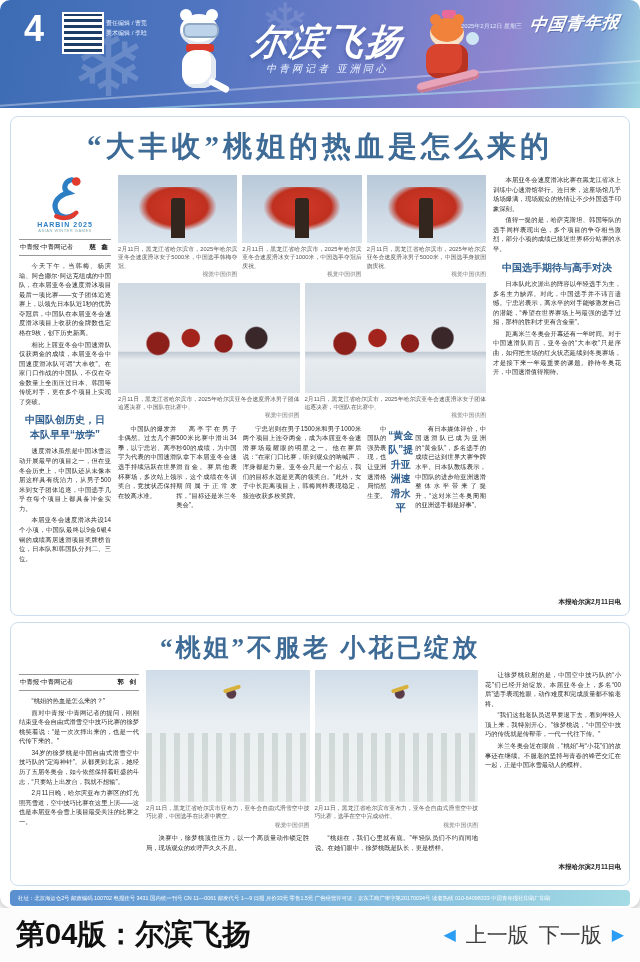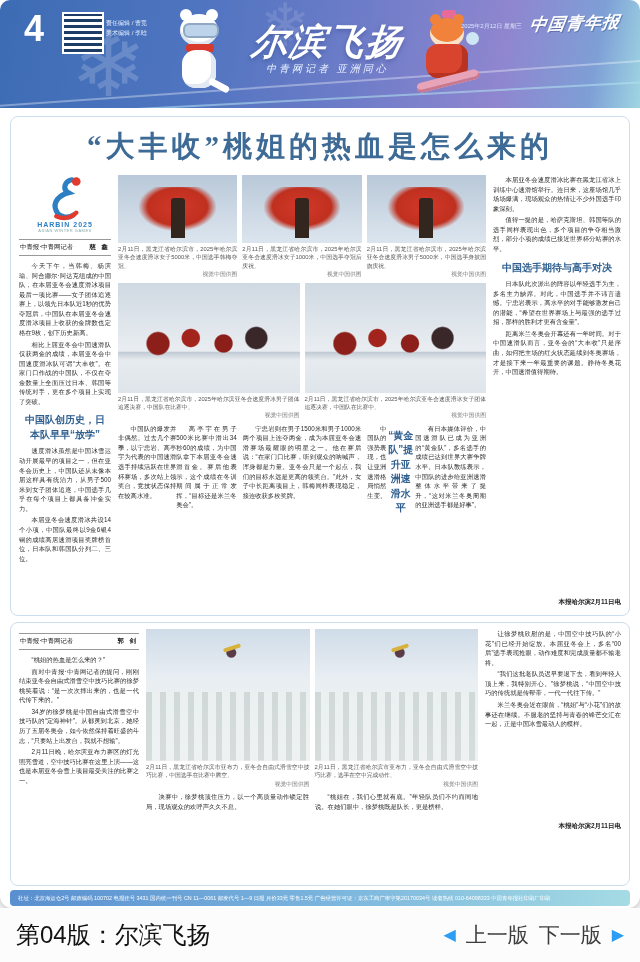--- a/index.html
+++ b/index.html
@@ -92,21 +92,21 @@
   .a2 .colL{width:120px;}
   .a2 .colR{width:136px;}
   .a2 .ph.big{height:132px;}
   .belowcols{display:flex;gap:6px;flex:1;min-height:0;}
 
   
   .npfooter{height:16px;margin:4px 10px 8px;background:linear-gradient(90deg,#5a8fd0,#7ab4dd,#a4dbe4);border-radius:4px;color:#fff;font-size:5.4px;line-height:16px;padding:0 8px;white-space:nowrap;overflow:hidden;}
 
   
   .bottombar{height:54px;display:flex;align-items:center;justify-content:space-between;padding:0 16px;background:#fcfcfc;}
-  .bb-left{font-size:24px;font-weight:400;color:#111;text-align:right;}
+  .bb-left{font-size:29px;font-weight:700;color:#111;text-align:right;}
   .bb-nav{display:flex;align-items:center;gap:10px;font-size:21px;color:#3c3c3c;}
   .arrow{color:#2b9df4;font-size:16px;line-height:1;}
   .navbtn{cursor:pointer;}
 </style>
 </head>
 <body>
 
 <div class="page">
 
   <div class="banner">
@@ -206,20 +206,21 @@
         <div class="subhead">中国选手期待与高手对决</div>
         <p class="t">日本队此次派出的阵容以年轻选手为主，多名主力缺席。对此，中国选手并不讳言遗憾。宁忠岩表示，高水平的对手能够激发自己的潜能，“希望在世界赛场上与最强的选手过招，那样的胜利才更有含金量”。</p>
         <p class="t">距离米兰冬奥会开幕还有一年时间。对于中国速滑队而言，亚冬会的“大丰收”只是序曲，如何把主场的红火状态延续到冬奥赛场，才是接下来一年最重要的课题。静待冬奥花开，中国速滑值得期待。</p>
         <div class="dateline">本报哈尔滨2月11日电</div>
       </div>
 
     </div>
   </div>
 
   <div class="abox a2">
+    <div class="headline h2">“桃姐”不服老 小花已绽放</div>
     <div class="a2-body">
 
       <div class="colL">
         <div class="byline">
           <span>中青报·中青网记者</span>
           <b>郭 剑</b>
         </div>
         <p class="t">“桃姐的热血是怎么来的？”</p>
         <p class="t">面对中青报·中青网记者的提问，刚刚结束亚冬会自由式滑雪空中技巧比赛的徐梦桃笑着说：“是一次次摔出来的，也是一代代传下来的。”</p>
         <p class="t">34岁的徐梦桃是中国自由式滑雪空中技巧队的“定海神针”。从都灵到北京，她经历了五届冬奥会，如今依然保持着旺盛的斗志，“只要站上出发台，我就不想输”。</p>

